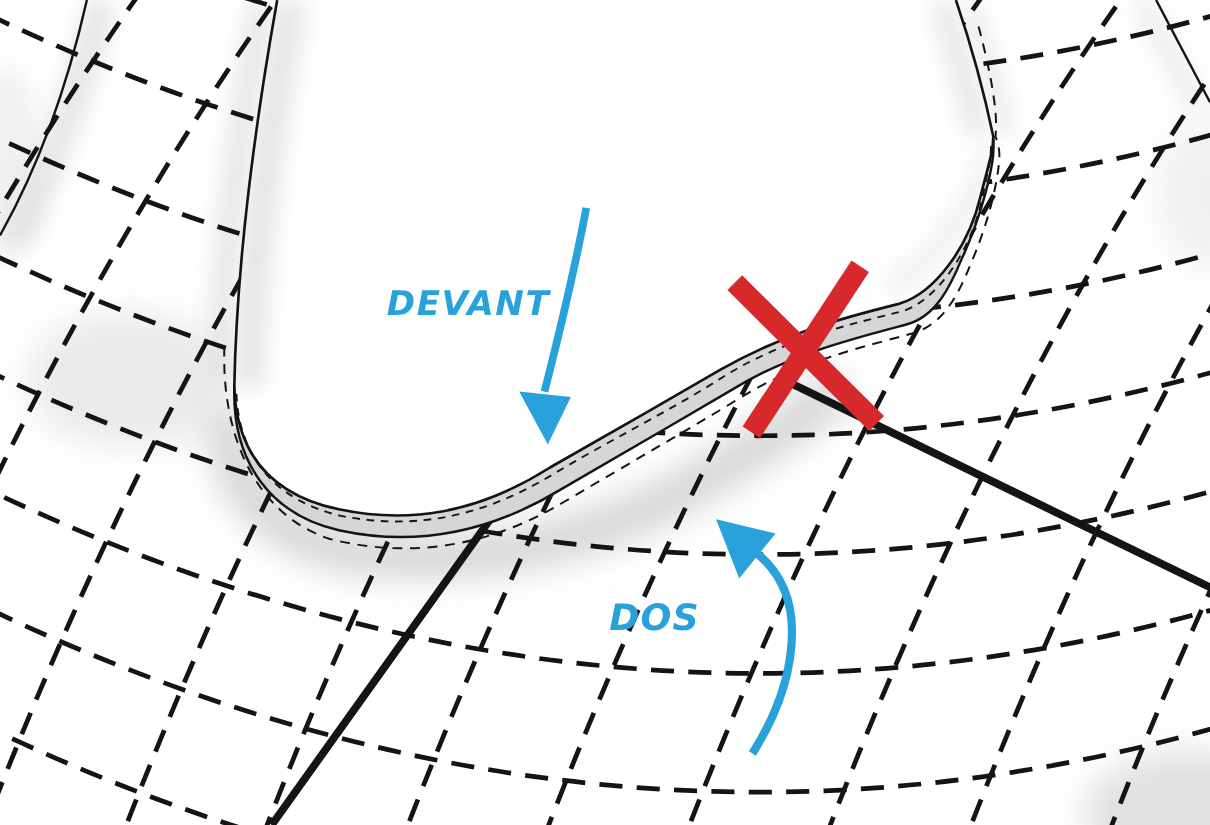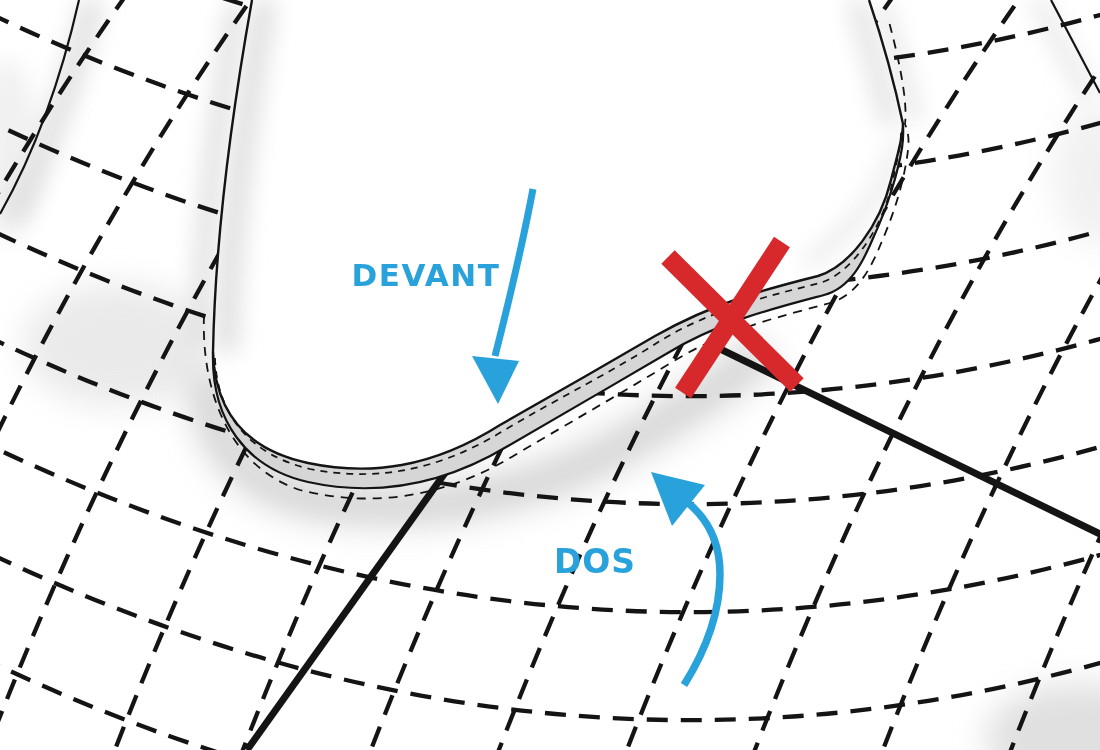--- a/index.html
+++ b/index.html
@@ -1,18 +1,19 @@
 <!DOCTYPE html>
 <html><head>
 <meta charset="utf-8">
 <style>
   html, body { margin: 0; padding: 0; background: #ffffff; }
   .stage {
     width: 1100px; height: 750px; overflow: hidden; position: relative;
     font-family: "DejaVu Sans", "Liberation Sans", sans-serif;
+    font-style: italic;
   }
   svg { display: block; }
   text.annot {
     font-family: "DejaVu Sans", "Liberation Sans", sans-serif;
     font-weight: bold;
   }
 </style>
 </head>
 <body>
 

